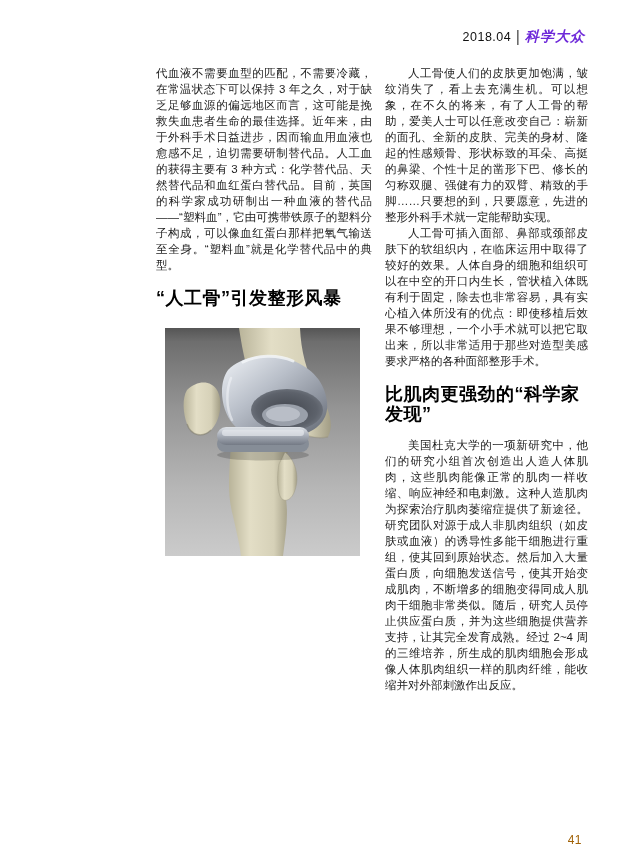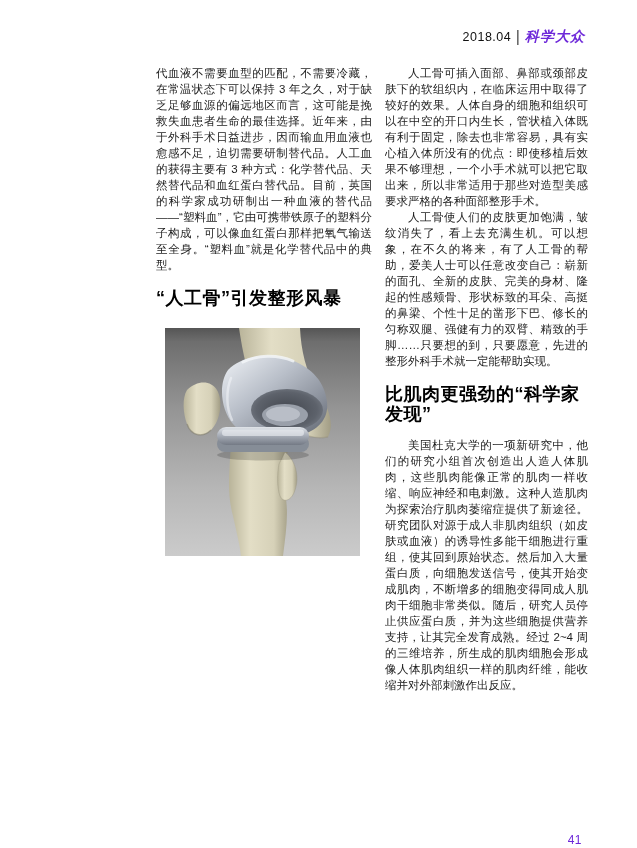--- a/index.html
+++ b/index.html
@@ -51,21 +51,21 @@
     letter-spacing:0.5px;
   }
   .figure {
     margin:20px 0 0 9px;
     width:195px; height:228px;
     line-height:0;
   }
   
   .page-number {
     position:absolute; right:55px; top:825px;
-    font-size:12px; color:#6d28d9; letter-spacing:0.5px;
+    font-size:12px; color:#a16207; letter-spacing:0.5px;
   }
 </style>
 </head>
 <body>
 
 <div class="page">
 
   <div class="header">
     <span class="issue">2018.04</span>
     <span class="hdr-divider">|</span>
@@ -132,22 +132,22 @@
 
           <rect x="52" y="108" width="92" height="16" rx="8" fill="#868d97"></rect>
           <rect x="52" y="120" width="92" height="4" rx="2" fill="#6a playing" opacity="0"></rect>
           <rect x="52" y="99" width="92" height="18" rx="9" fill="url(#tray)"></rect>
           <rect x="57" y="101.5" width="82" height="6.5" rx="3.2" fill="#eaedf1" opacity="0.65"></rect>
         </svg>
       </div>
     </div>
 
     <div class="col col-right">
+      <p class="body-text indent">人工骨使人们的皮肤更加饱满，皱纹消失了，看上去充满生机。可以想象，在不久的将来，有了人工骨的帮助，爱美人士可以任意改变自己：崭新的面孔、全新的皮肤、完美的身材、隆起的性感颊骨、形状标致的耳朵、高挺的鼻梁、个性十足的凿形下巴、修长的匀称双腿、强健有力的双臂、精致的手脚……只要想的到，只要愿意，先进的整形外科手术就一定能帮助实现。</p>
       <p class="body-text indent">人工骨可插入面部、鼻部或颈部皮肤下的软组织内，在临床运用中取得了较好的效果。人体自身的细胞和组织可以在中空的开口内生长，管状植入体既有利于固定，除去也非常容易，具有实心植入体所没有的优点：即使移植后效果不够理想，一个小手术就可以把它取出来，所以非常适用于那些对造型美感要求严格的各种面部整形手术。</p>
-      <p class="body-text indent">人工骨使人们的皮肤更加饱满，皱纹消失了，看上去充满生机。可以想象，在不久的将来，有了人工骨的帮助，爱美人士可以任意改变自己：崭新的面孔、全新的皮肤、完美的身材、隆起的性感颊骨、形状标致的耳朵、高挺的鼻梁、个性十足的凿形下巴、修长的匀称双腿、强健有力的双臂、精致的手脚……只要想的到，只要愿意，先进的整形外科手术就一定能帮助实现。</p>
       <h2 class="section-heading">比肌肉更强劲的“科学家发现”</h2>
       <p class="body-text indent">美国杜克大学的一项新研究中，他们的研究小组首次创造出人造人体肌肉，这些肌肉能像正常的肌肉一样收缩、响应神经和电刺激。这种人造肌肉为探索治疗肌肉萎缩症提供了新途径。研究团队对源于成人非肌肉组织（如皮肤或血液）的诱导性多能干细胞进行重组，使其回到原始状态。然后加入大量蛋白质，向细胞发送信号，使其开始变成肌肉，不断增多的细胞变得同成人肌肉干细胞非常类似。随后，研究人员停止供应蛋白质，并为这些细胞提供营养支持，让其完全发育成熟。经过 2~4 周的三维培养，所生成的肌肉细胞会形成像人体肌肉组织一样的肌肉纤维，能收缩并对外部刺激作出反应。</p>
     </div>
 
   </div>
 
   <div class="page-number">41</div>
 
 </div>
 

